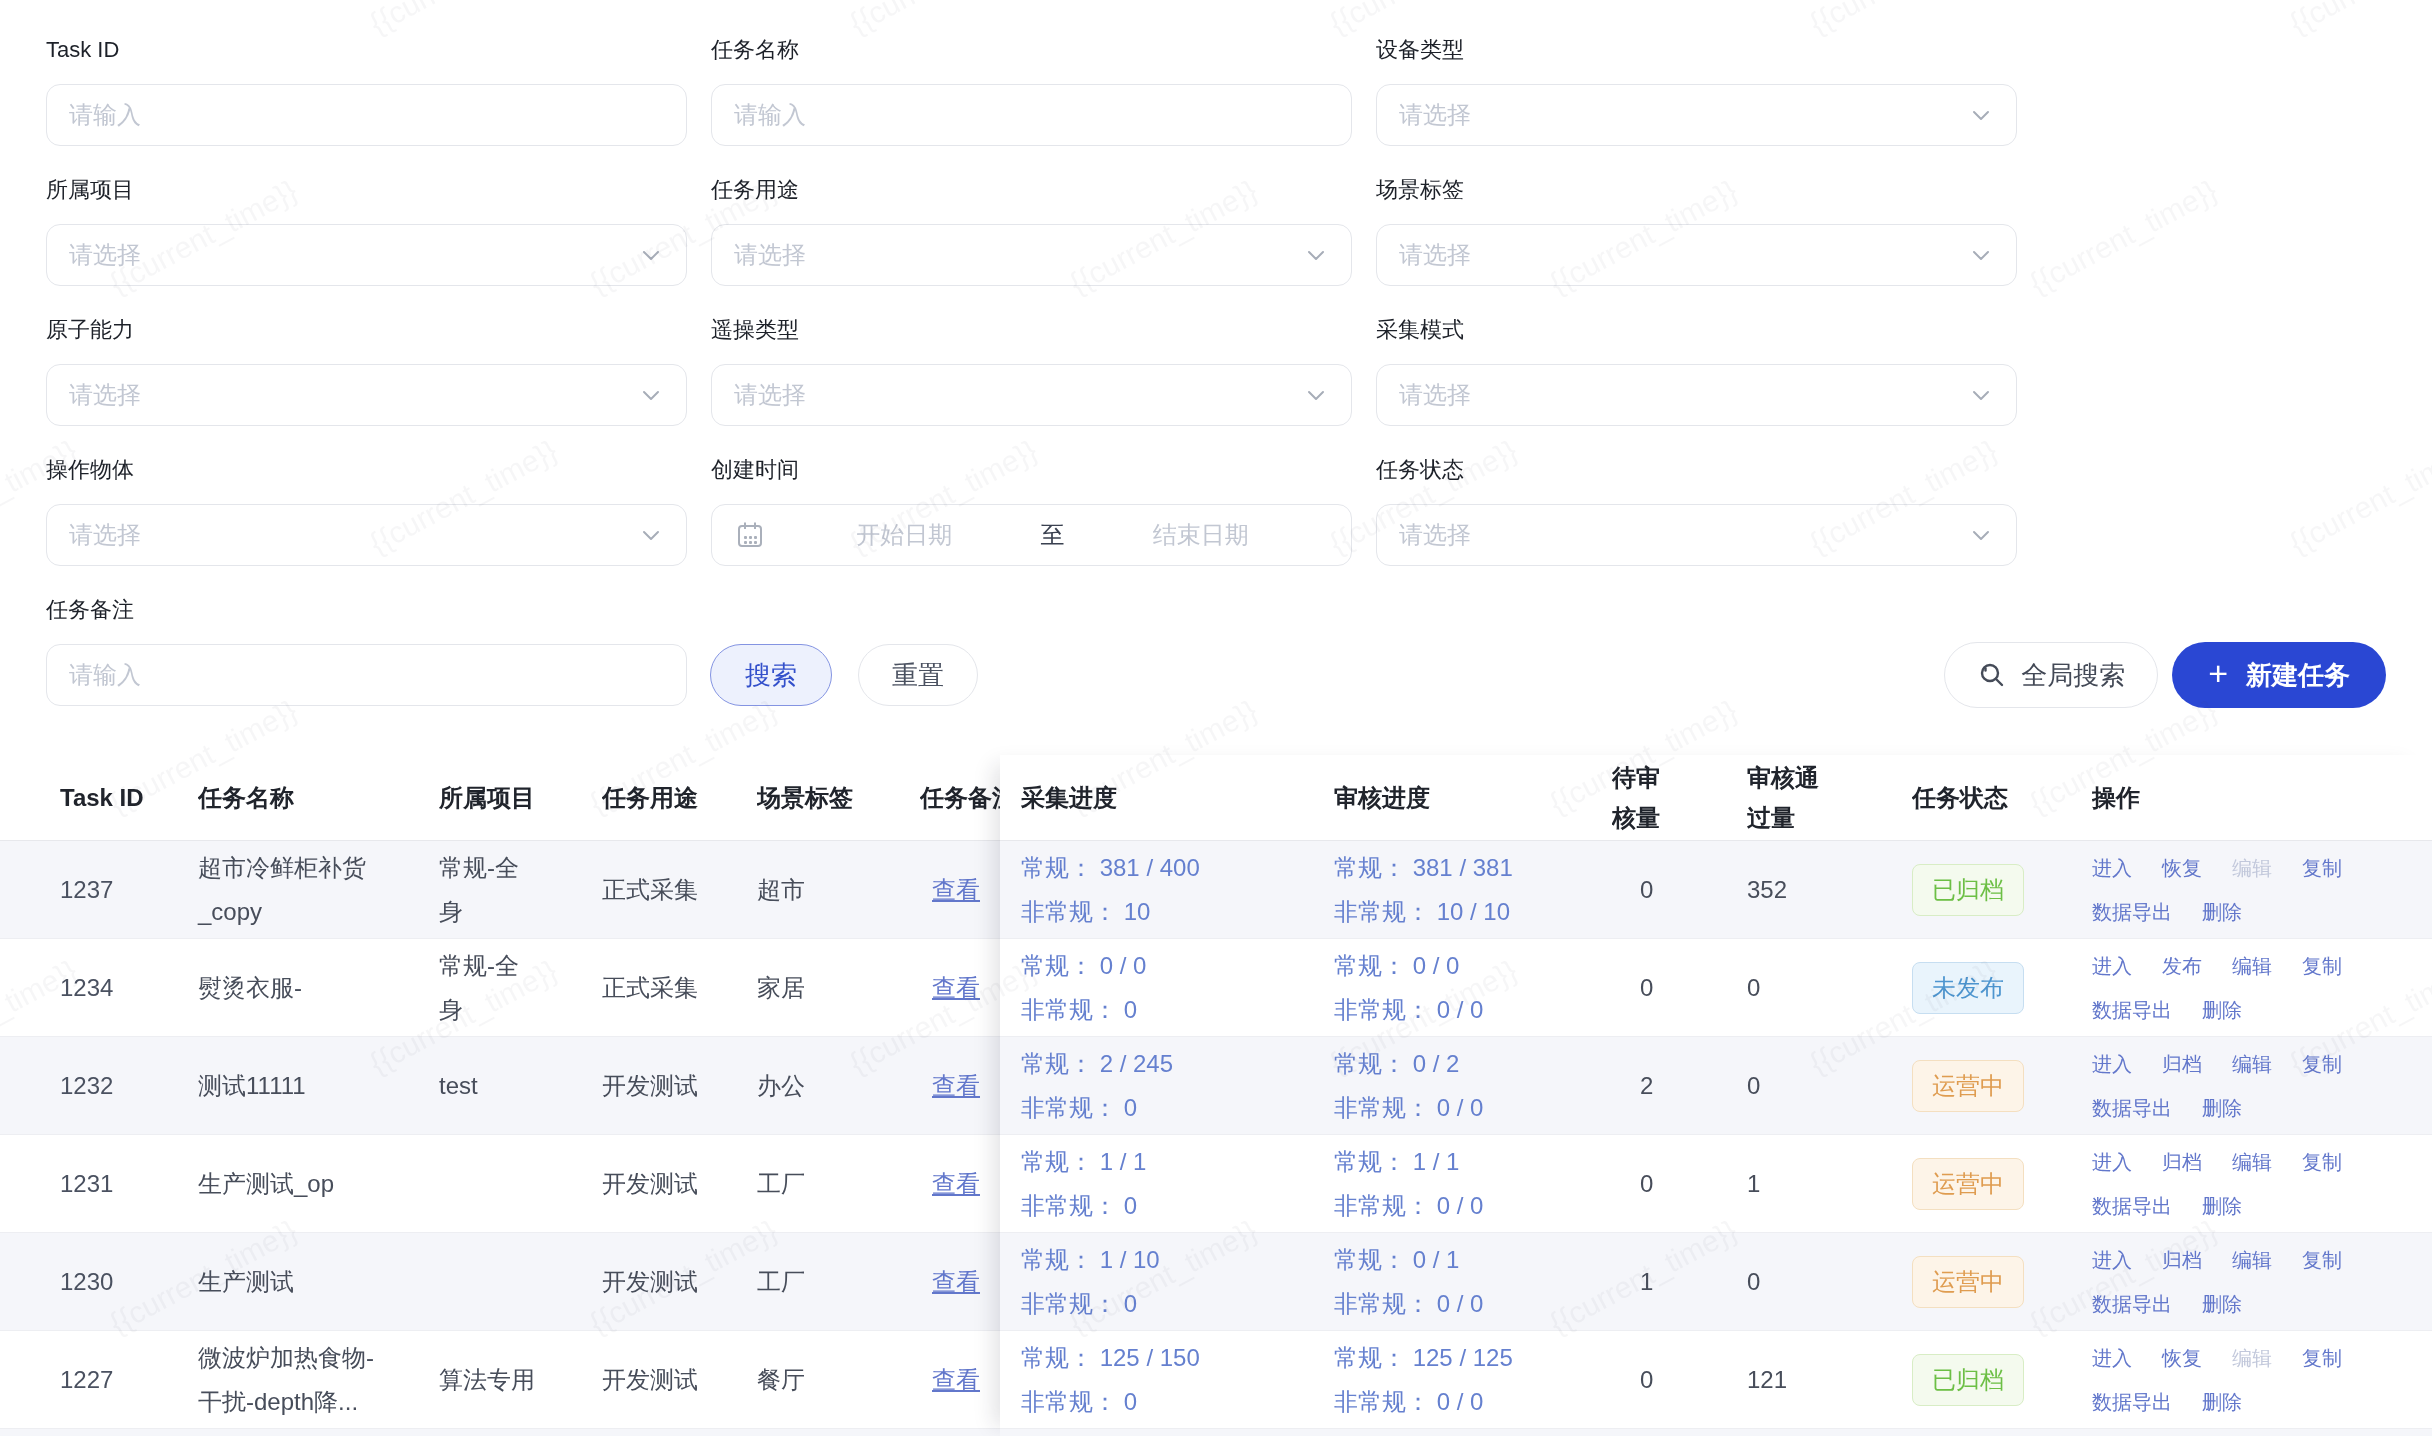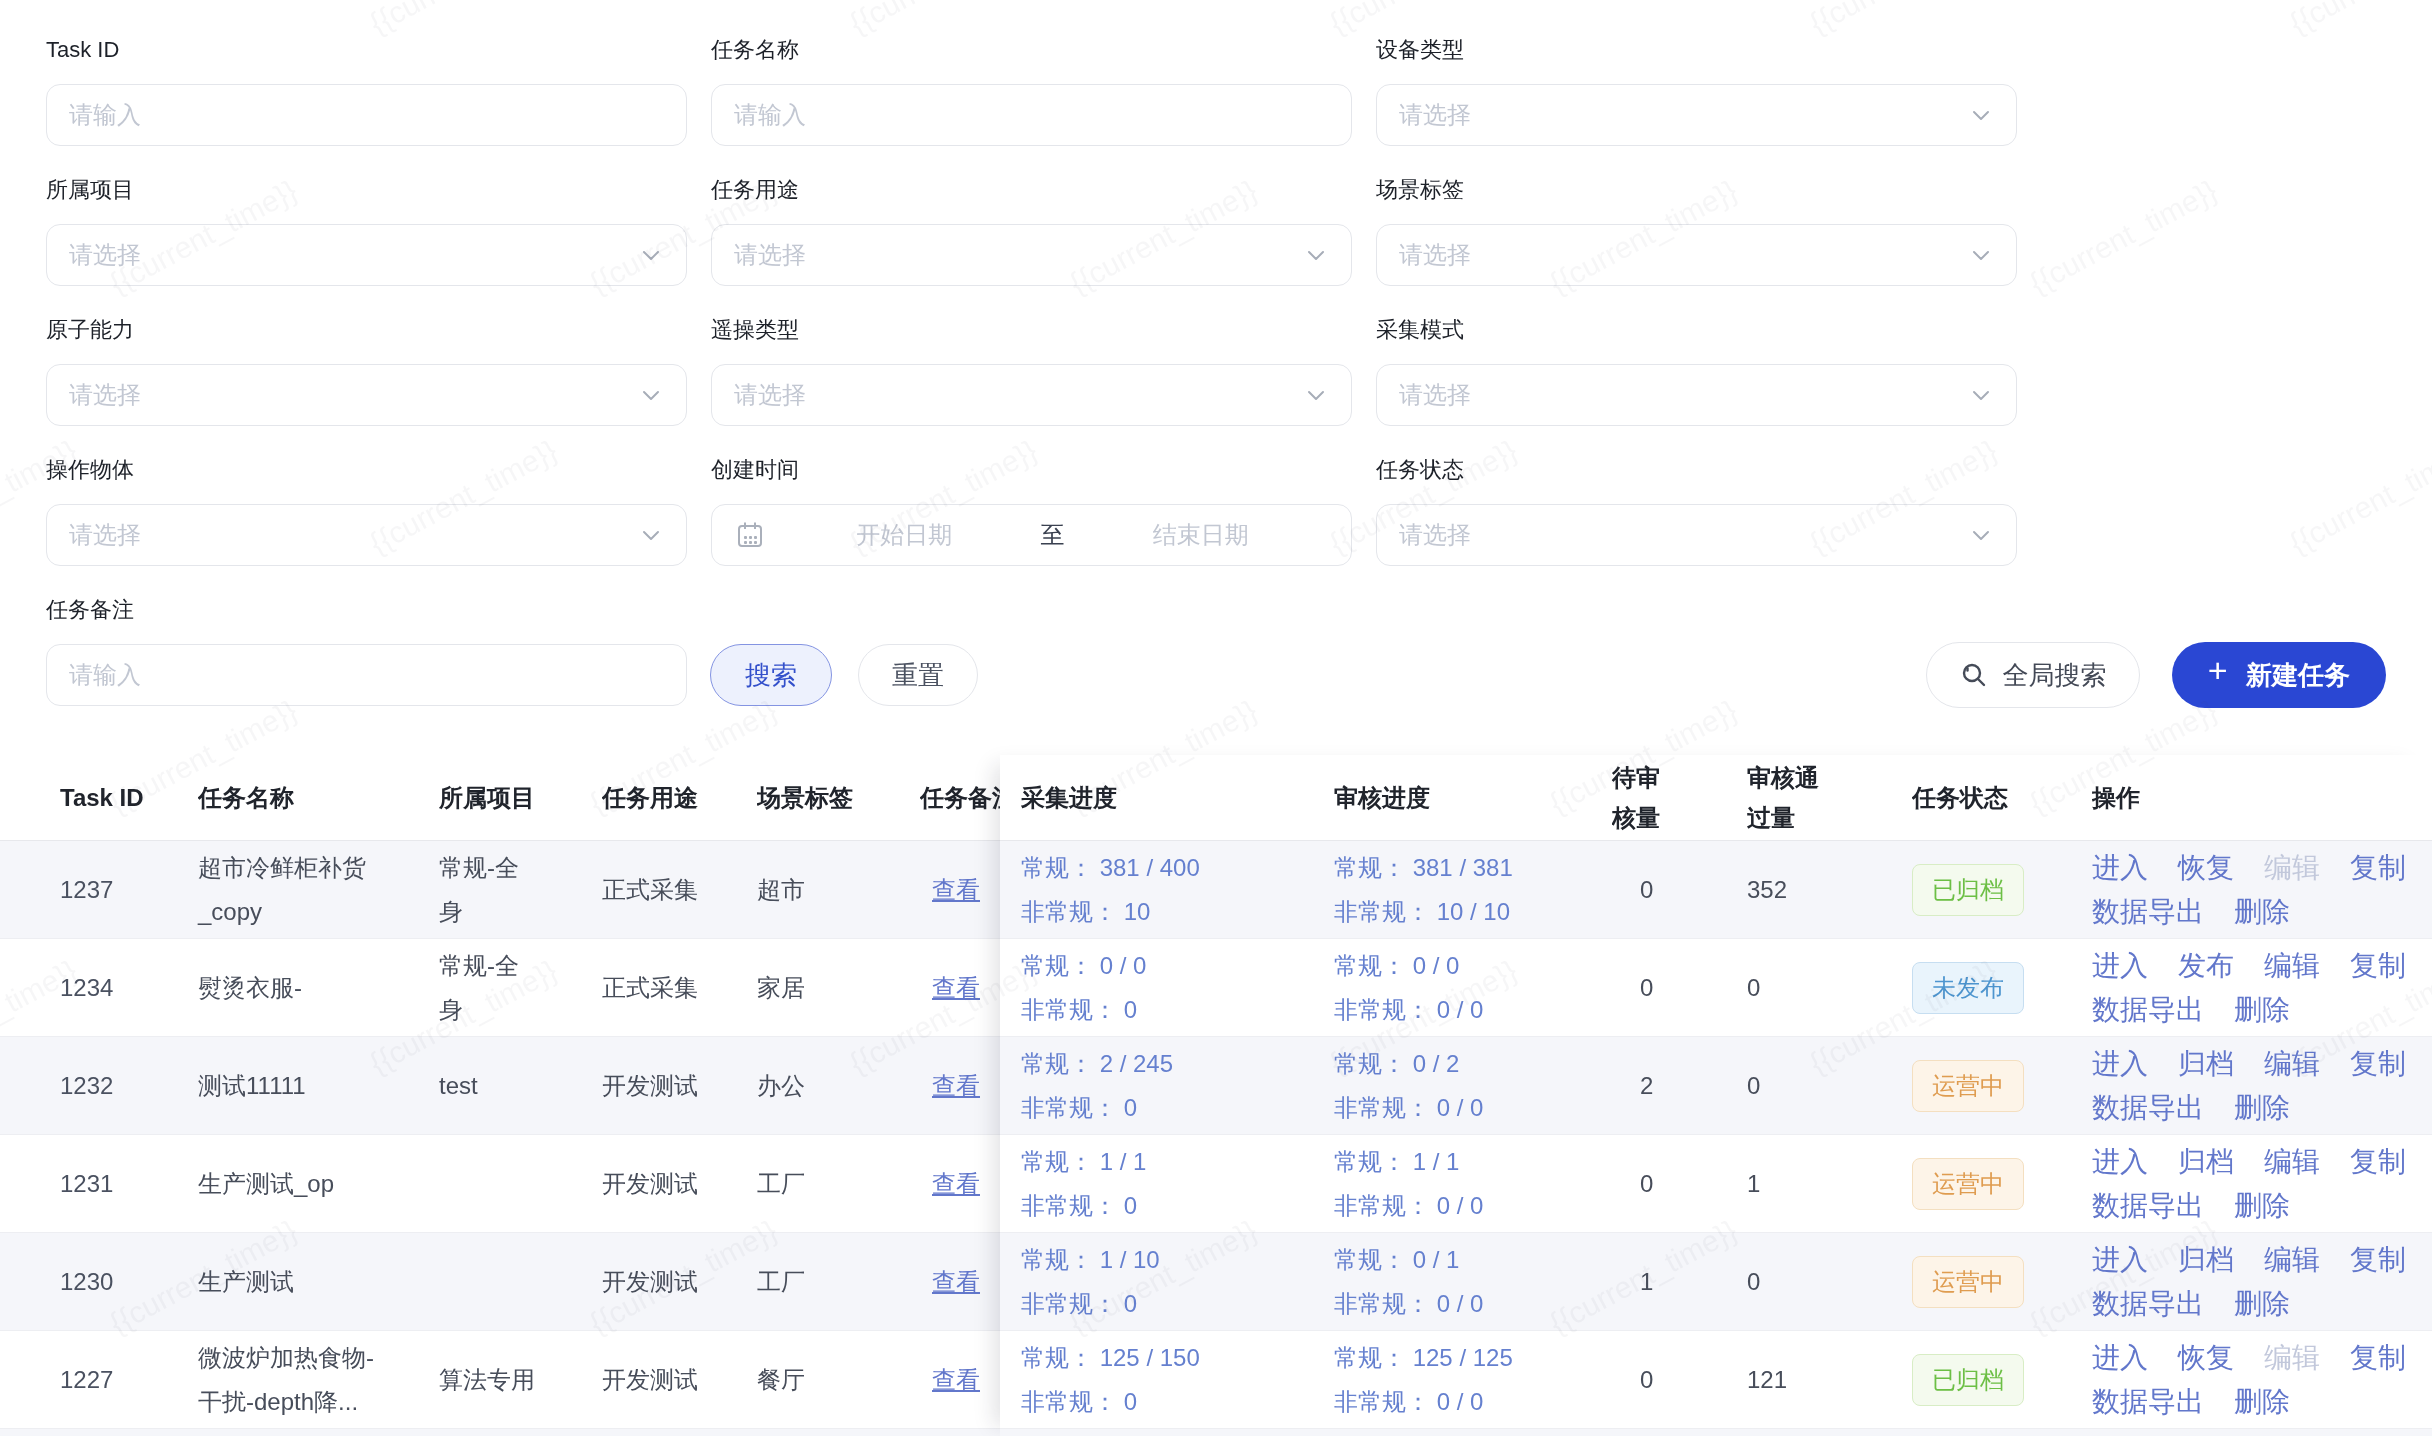--- a/index.html
+++ b/index.html
@@ -23,21 +23,21 @@
   .ph.center { text-align:center; }
   .sep { font-size:24px; color:#3a4150; padding:0 8px; }
   .chev { flex:0 0 auto; display:flex; }
   .cal { flex:0 0 auto; display:flex; margin-right:10px; }
   
   .btns-left { position:absolute; left:710px; top:644px; display:flex; gap:26px; z-index:2; }
   .btn { height:62px; border-radius:31px; display:flex; align-items:center; justify-content:center;
     font-size:26px; cursor:pointer; }
   .btn-search { width:122px; background:#edf1fd; border:1px solid #8494e2; color:#3350cb; }
   .btn-reset  { width:120px; background:#fff; border:1px solid var(--border,#E4E6EB); color:#4a5160; }
-  .btns-right { position:absolute; right:46px; top:642px; display:flex; gap:32px; align-items:center; z-index:2;font-family:Liberation Mono, monospace; }
+  .btns-right { position:absolute; right:46px; top:642px; display:flex; gap:14px; align-items:center; z-index:2; }
   .btn-global { height:66px; border-radius:33px; border:1px solid var(--border,#E4E6EB);
     background:#fff; padding:0 32px; display:flex; gap:14px; align-items:center; color:#434956; font-size:26px; }
   .btn-new { height:66px; border-radius:33px; background:var(--accent,#2A47D3); color:#fff;
     padding:0 36px; display:flex; gap:18px; align-items:center; font-size:26px; font-weight:700; }
   .plus { font-size:34px; font-weight:400; line-height:1; position:relative; top:-2px; }
   
   .thead-left { position:absolute; top:755px; left:0; width:2432px; height:86px; background:#fff;
     border-bottom:1px solid var(--header-line,#E7E8EC); z-index:3; }
   .tbody-left { position:absolute; top:841px; left:0; width:2432px; z-index:3; }
   .hcell { position:absolute; top:0; height:100%; display:flex; align-items:center;
@@ -72,21 +72,21 @@
   .p-approved { left:747px;  width:160px; }
   .p-status   { left:912px;  width:180px; }
   .p-ops      { left:1092px; width:322px; }
   .prog div { color:var(--progress,#6580CF); }
   .badge { display:inline-block; font-size:24px; line-height:38px; padding:6px 19px;
     border-radius:8px; border:1px solid transparent; }
   .b-green  { background:var(--badge-green-bg,#F4FAEE);  border-color:var(--badge-green-border,#D8EDC5);  color:var(--badge-green-text,#6CBF45); }
   .b-blue   { background:var(--badge-blue-bg,#E9F4FC);   border-color:var(--badge-blue-border,#C6DEF1);   color:var(--badge-blue-text,#4D95CF); }
   .b-orange { background:var(--badge-orange-bg,#FDF4E8); border-color:var(--badge-orange-border,#F4DFC0); color:var(--badge-orange-text,#DF9C50); }
   .ops-wrap { display:flex; flex-wrap:wrap; column-gap:30px; align-content:center; }
-  .op { font-size:28px; line-height:44px; color:var(--link,#6277CB); cursor:pointer; white-space:nowrap; }
+  .op { font-size:20px; line-height:44px; color:var(--link,#6277CB); cursor:pointer; white-space:nowrap; }
   .op.disabled { color:var(--link-disabled,#C2C8DB); cursor:default; }
 </style>
 </head>
 <body>
 
 <div class="page">
   <div class="watermark" id="wm">
       <span class="wm-item" style="left: -120px; top: -40px;">{{current_time}}</span>
       <span class="wm-item" style="left: 360px; top: -40px;">{{current_time}}</span>
       <span class="wm-item" style="left: 840px; top: -40px;">{{current_time}}</span>

